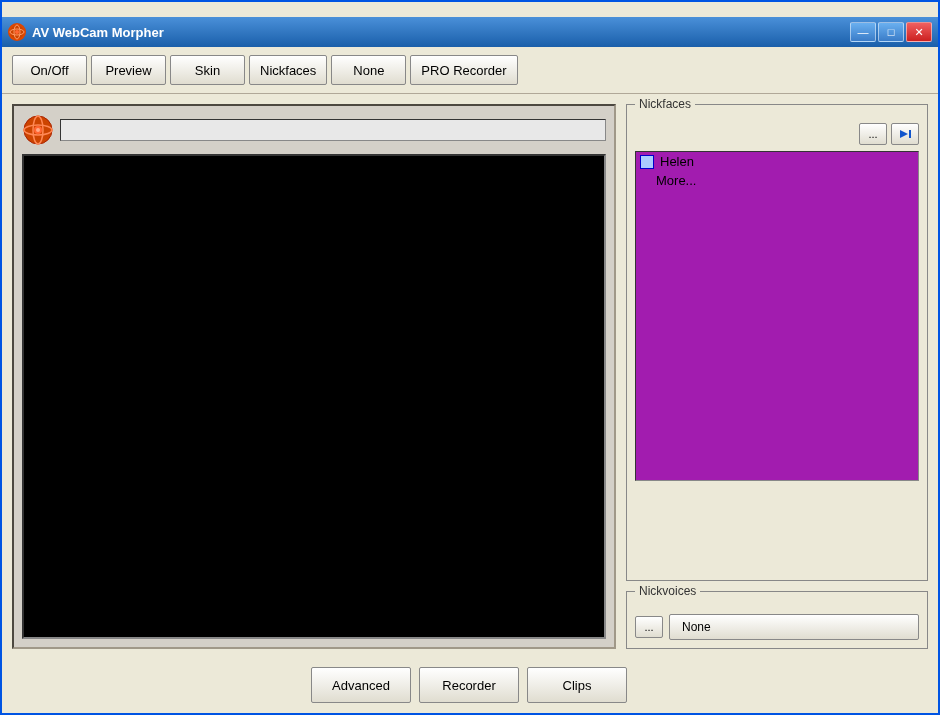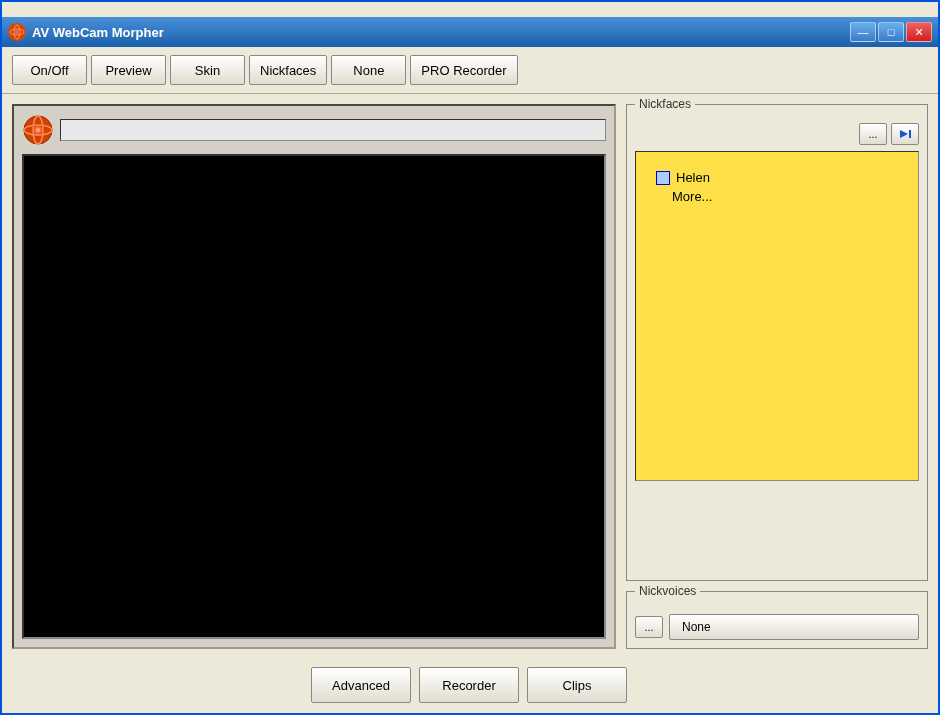--- a/index.html
+++ b/index.html
@@ -191,25 +191,25 @@
       border-radius: 2px;
       cursor: pointer;
       font-size: 11px;
       display: flex;
       align-items: center;
       justify-content: center;
       font-family: inherit;
     }
 
     .nickfaces-list {
-      background: #fde047;
+      background: #a21caf;
       border: 1px inset #888;
       height: 330px;
       overflow-y: auto;
-      padding: 16px;
+      padding: 0;
     }
 
     .nickface-item {
       display: flex;
       align-items: center;
       gap: 6px;
       padding: 2px 4px;
       cursor: pointer;
     }
 

